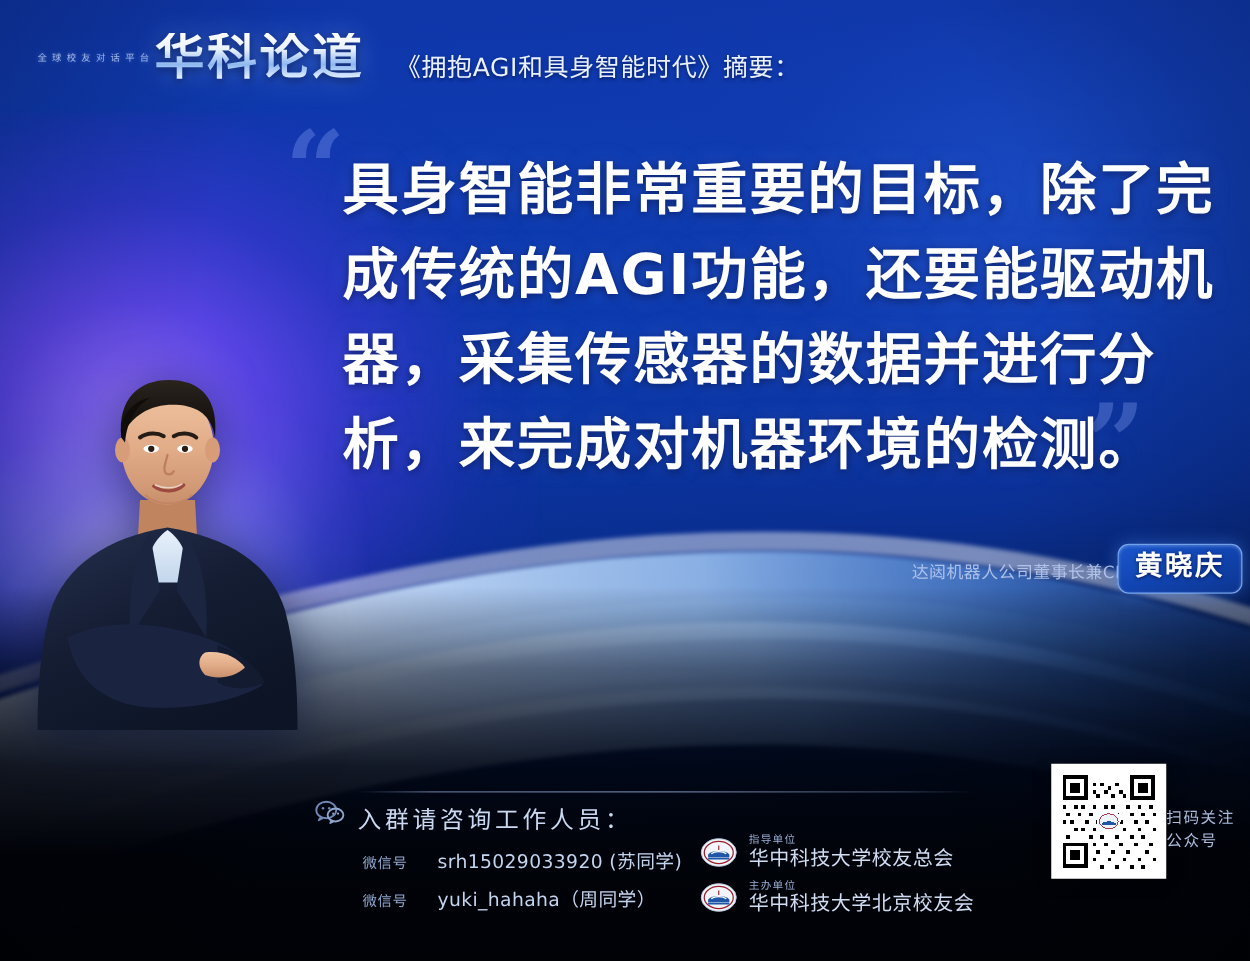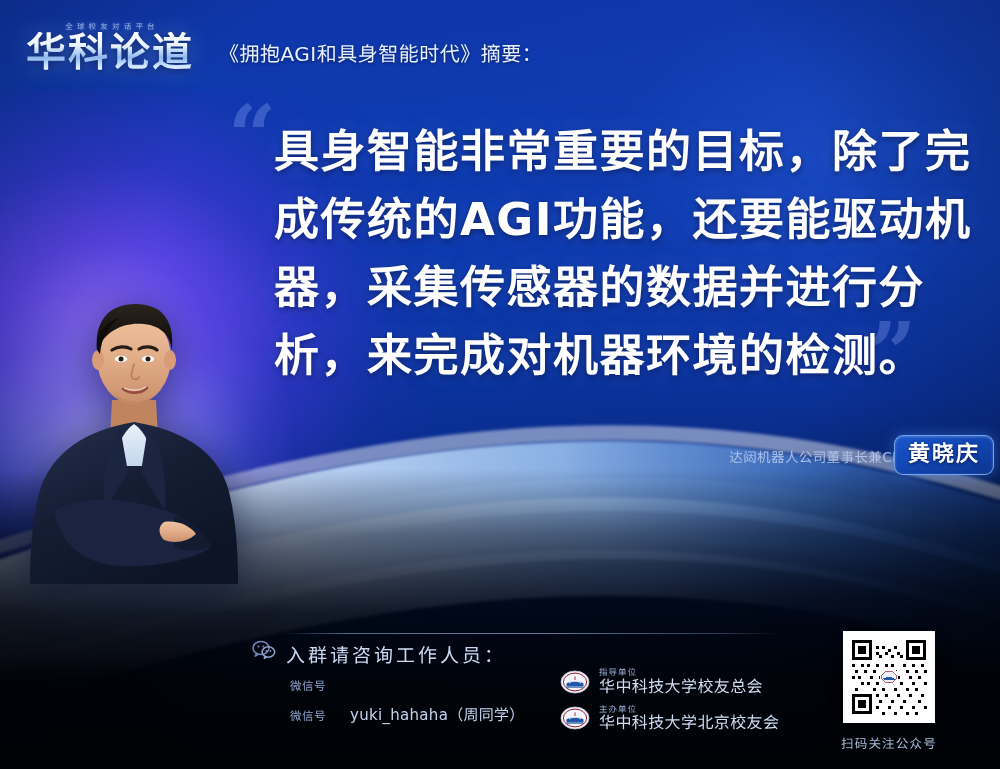--- a/index.html
+++ b/index.html
@@ -88,21 +88,21 @@
   }
 
   
   .header{
     position:absolute; left:0; top:0;
     width:1000px; height:92px;
     display:flex; align-items:center;
     padding-left:26px;
     z-index:6;
   }
-  .logo-wrap{ position:relative; display:flex; flex-direction:column; align-items:center; }
+  .logo-wrap{ position:relative; display:flex; flex-direction:row; align-items:center; }
   .logo-tagline{
     font-size:7.5px; letter-spacing:4.2px;
     color:#b9ccf2; opacity:.85;
     margin-bottom:1px; margin-left:4px;
     font-family:"DejaVu Sans","Liberation Sans",sans-serif;
     text-shadow:0 0 4px rgba(120,170,255,.55);
   }
   .logo-text{
     font-size:40px; font-weight:bold; letter-spacing:2px;
     line-height:1;
@@ -234,22 +234,22 @@
     font-size:8.5px; color:#9ab0d4; letter-spacing:1px; margin-bottom:3px;
     font-family:"DejaVu Sans","Liberation Sans",sans-serif;
   }
   .org-name{
     font-size:16px; color:#cfdcf2; letter-spacing:.4px;
     font-family:Liberation Mono, monospace;
   }
 
   
   .qr-block{
-    position:absolute; left:841px; top:631px;
-    display:flex; flex-direction:column; align-items:center;
+    position:absolute; left:841px; top:611px;
+    display:flex; flex-direction:row; align-items:center;
     z-index:7;
   }
   .qr-frame{
     width:92px; height:92px;
     background:#ffffff; padding:5px;
     box-shadow:0 2px 10px rgba(0,0,0,.5);
   }
   .qr-caption{
     margin-top:10px;
     font-size:12.5px; color:#a9bddb; letter-spacing:1.2px;
@@ -424,20 +424,21 @@
         <ellipse cx="16.4" cy="12" rx="6.3" ry="5.2" fill="none" stroke="#8fa6cd" stroke-width="1.5"></ellipse>
         <path d="M13.6,16 L12.2,18.4 L14.8,17.1" fill="none" stroke="#8fa6cd" stroke-width="1.5" stroke-linejoin="round"></path>
         <circle cx="14.5" cy="10.9" r="0.85" fill="#8fa6cd"></circle>
         <circle cx="18.4" cy="10.9" r="0.85" fill="#8fa6cd"></circle>
       </svg>
       <div class="contact-title">入群请咨询工作人员：</div>
     </div>
 
     <div class="contact-row">
       <span class="contact-label">微信号</span>
+      <span class="contact-value">srh15029033920 (苏同学)</span>
     </div>
 
     <div class="contact-row">
       <span class="contact-label">微信号</span>
       <span class="contact-value">yuki_hahaha（周同学）</span>
     </div>
   </div>
 
   <div class="orgs">
 

